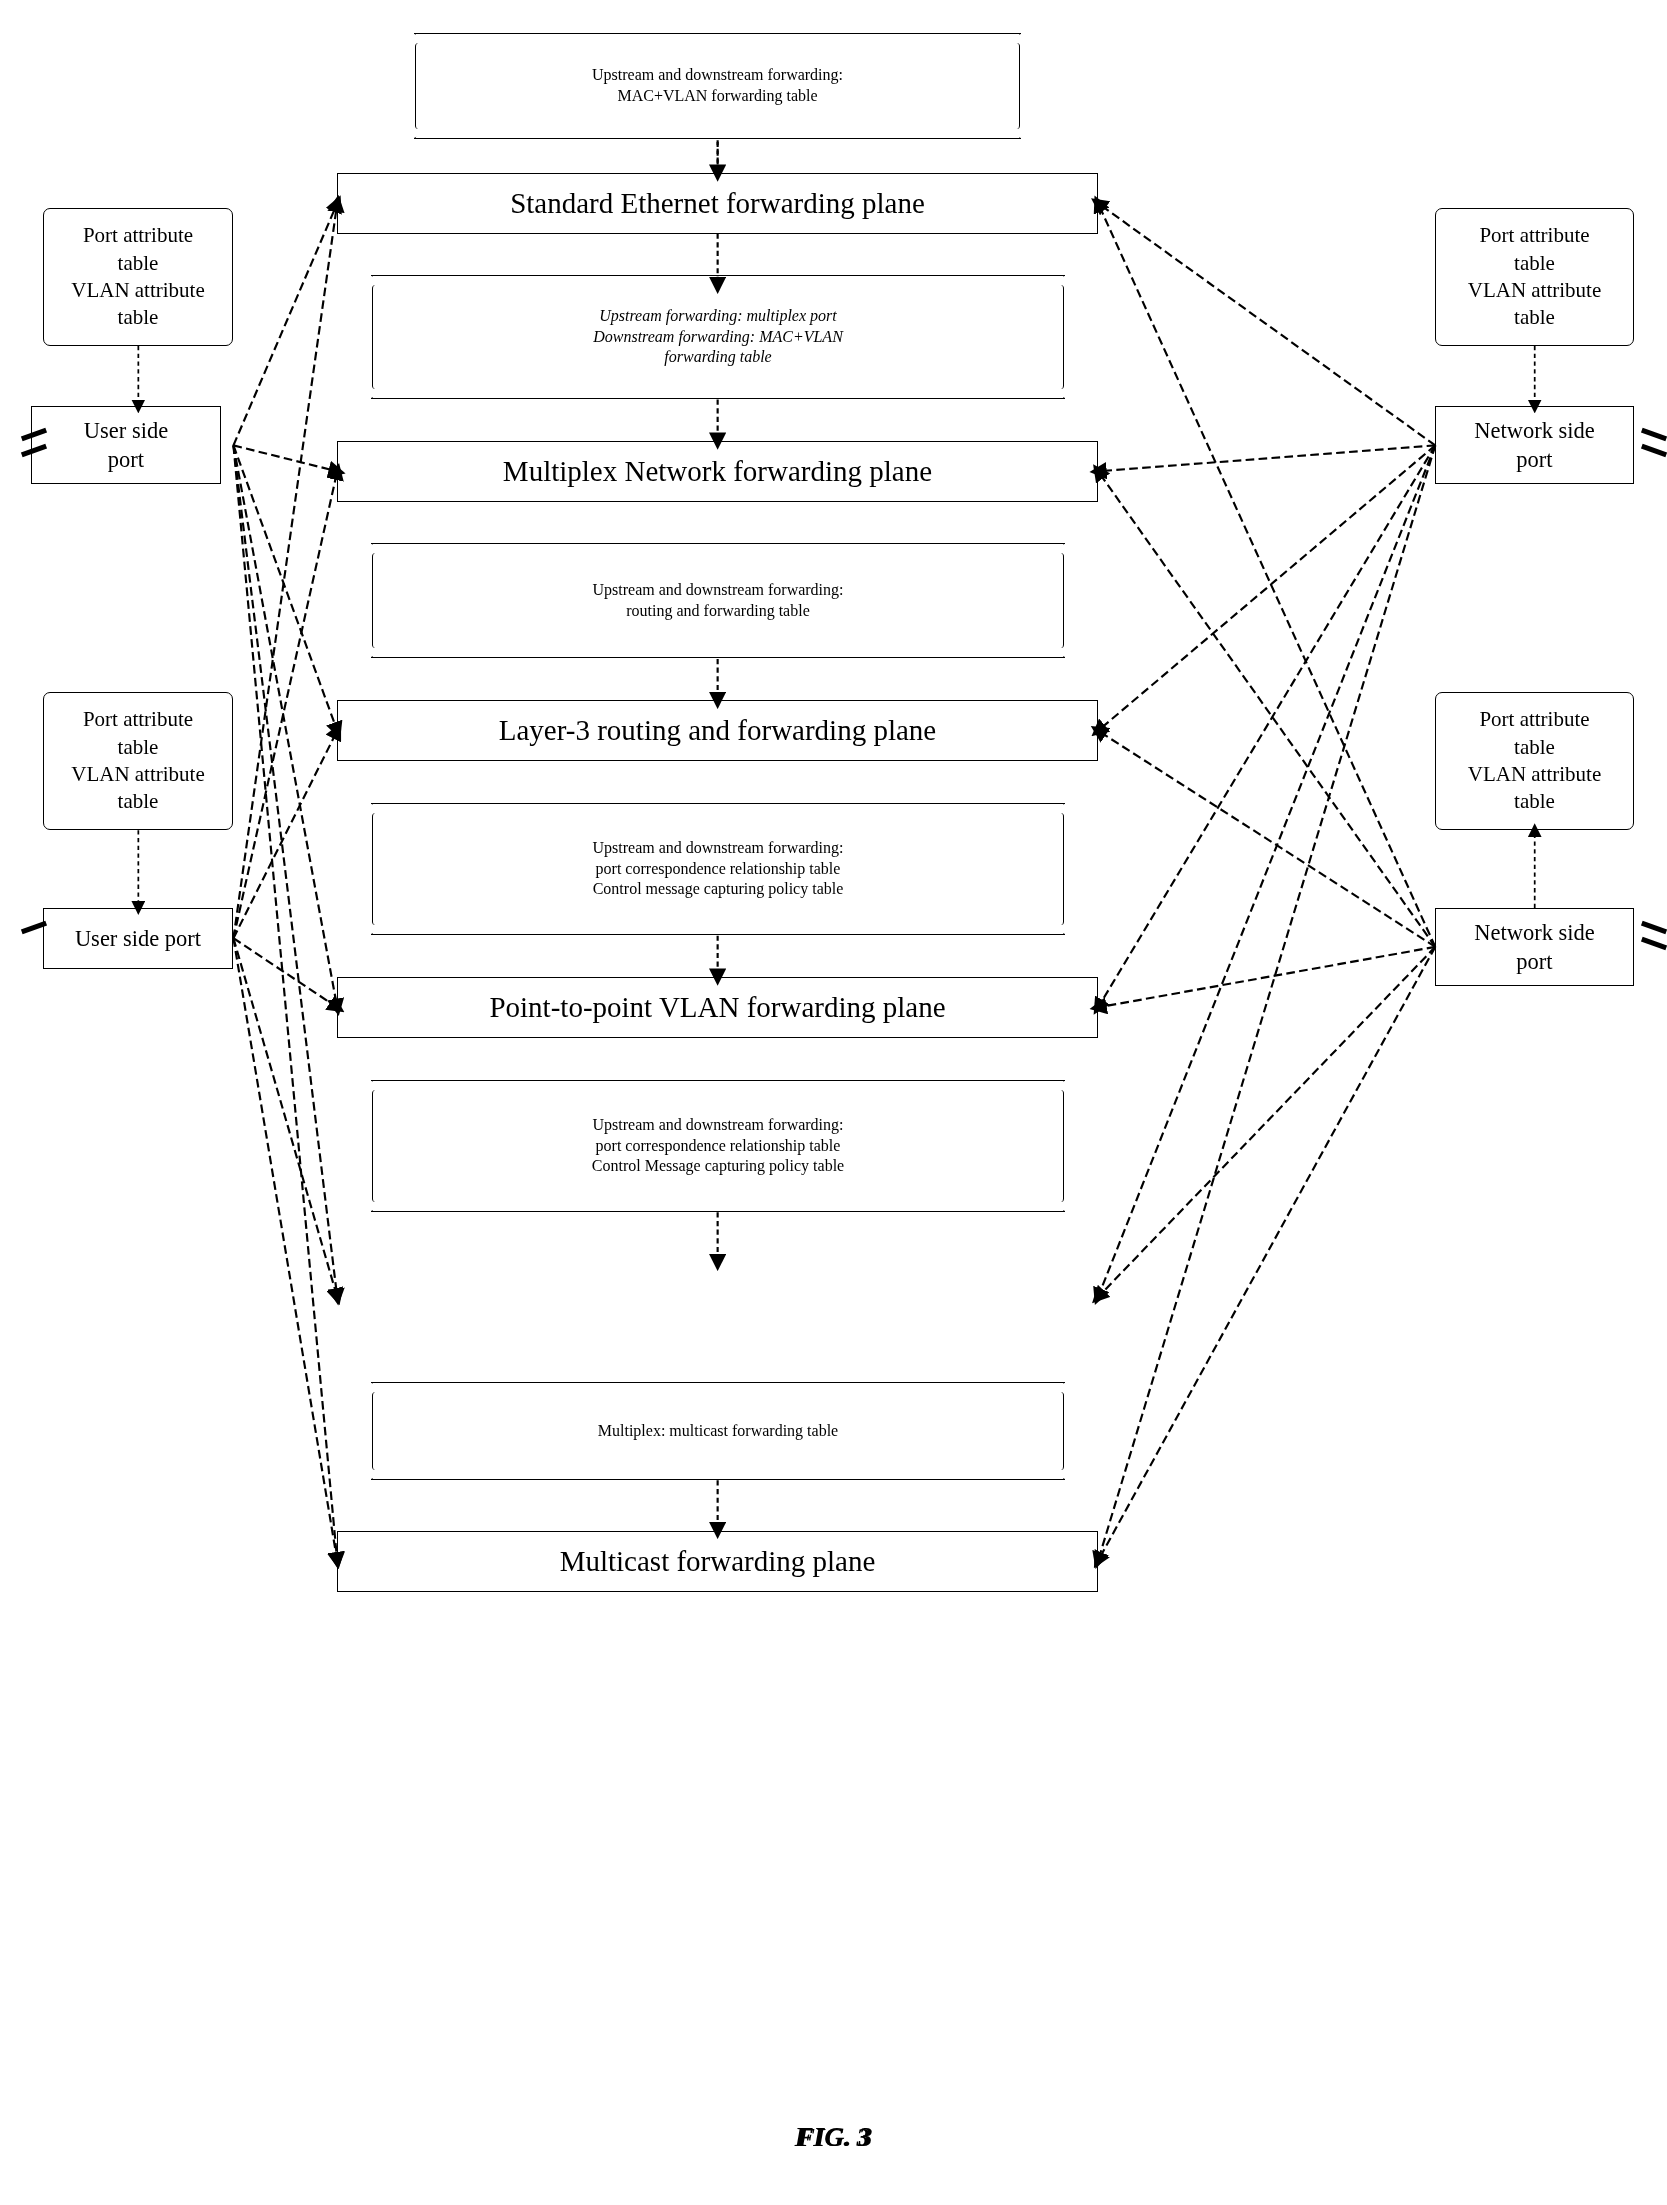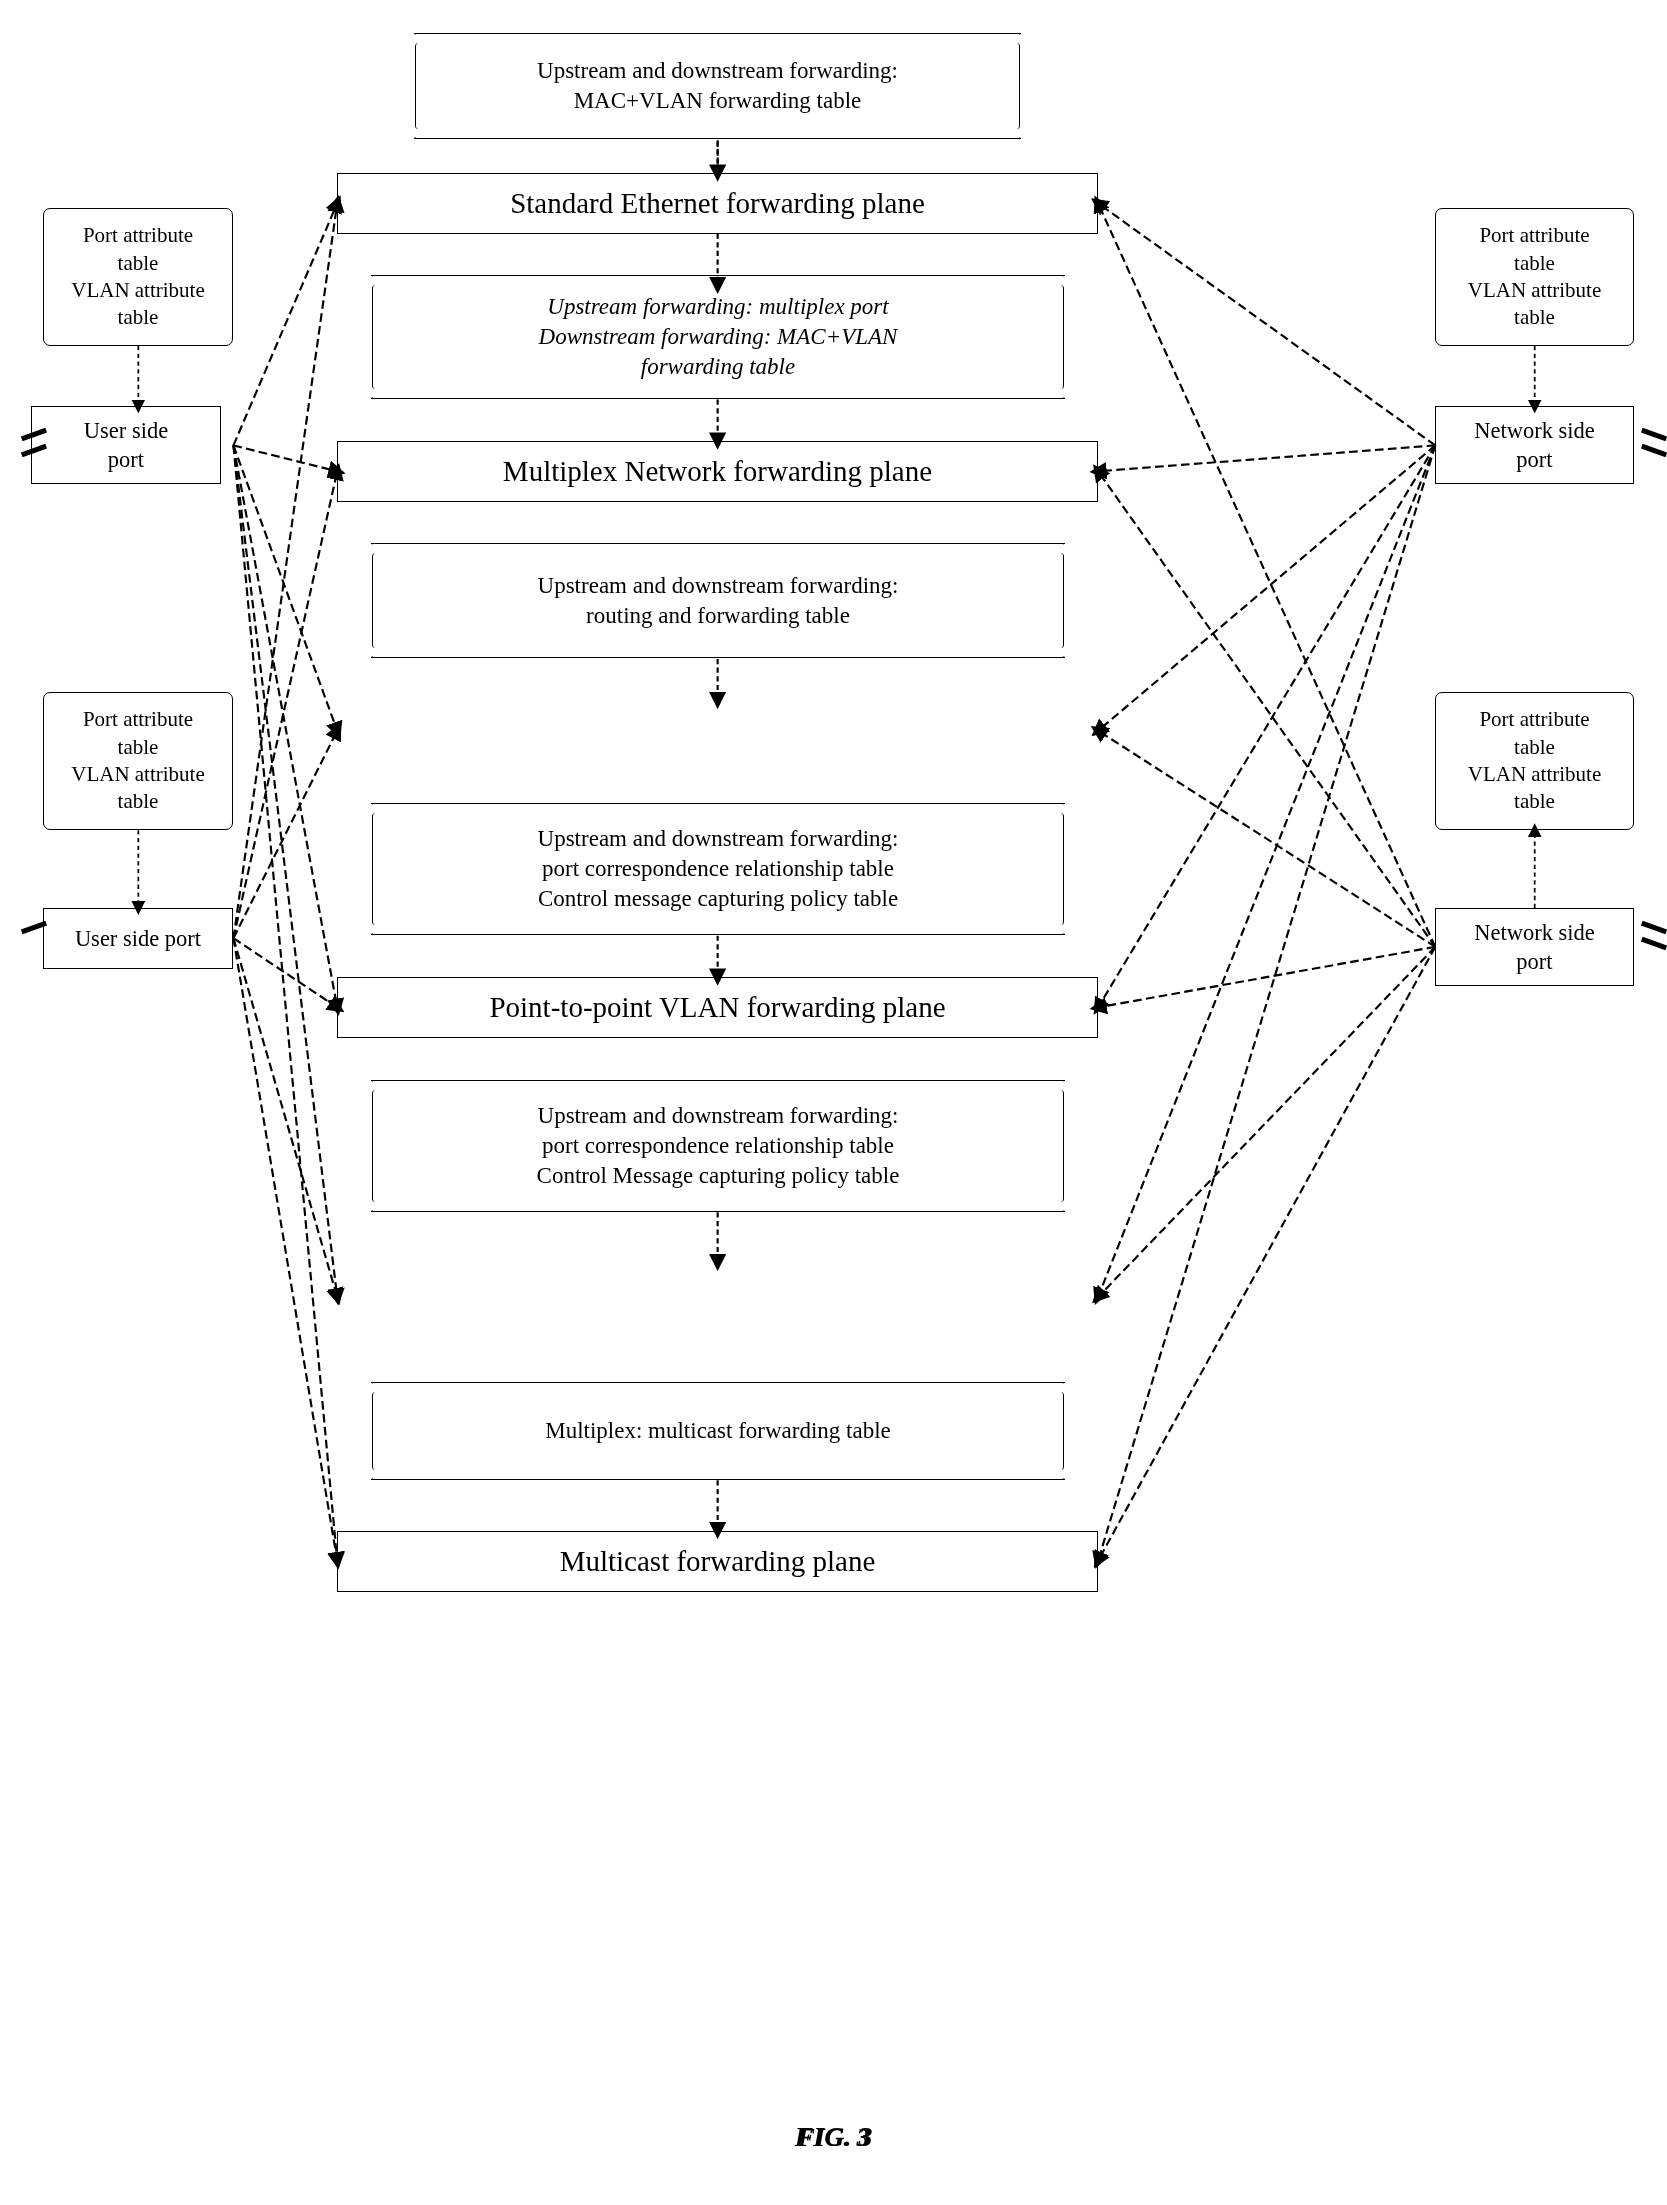--- a/index.html
+++ b/index.html
@@ -19,21 +19,21 @@
       height: 2205px;
     }
 
     
     .wavy-box {
       position: absolute;
       background: #fff;
       border: 1.7px solid #000;
       border-radius: 3.5px;
       text-align: center;
-      font-size: 23px;
+      font-size: 16px;
       line-height: 1.3;
       padding: 8.6px 14px;
       display: flex;
       align-items: center;
       justify-content: center;
     }
 
     
     .wavy-box.wavy {
       border-top: none;
@@ -147,20 +147,23 @@
 
   <div class="rect-box" style="left:337px; top:441px; width:761px; height:61px;">
     <span>Multiplex Network forwarding plane</span>
   </div>
 
   <div class="wavy-box wavy" style="left:372px; top:553px; width:692px; height:95px;">
     <span style="white-space:pre-line;">Upstream and downstream forwarding:
 routing and forwarding table</span>
   </div>
 
+  <div class="rect-box" style="left:337px; top:700px; width:761px; height:61px;">
+    <span>Layer-3 routing and forwarding plane</span>
+  </div>
 
   <div class="wavy-box wavy" style="left:372px; top:813px; width:692px; height:112px;">
     <span style="white-space:pre-line;">Upstream and downstream forwarding:
 port correspondence relationship table
 Control message capturing policy table</span>
   </div>
 
   <div class="rect-box" style="left:337px; top:977px; width:761px; height:61px;">
     <span>Point-to-point VLAN forwarding plane</span>
   </div>

